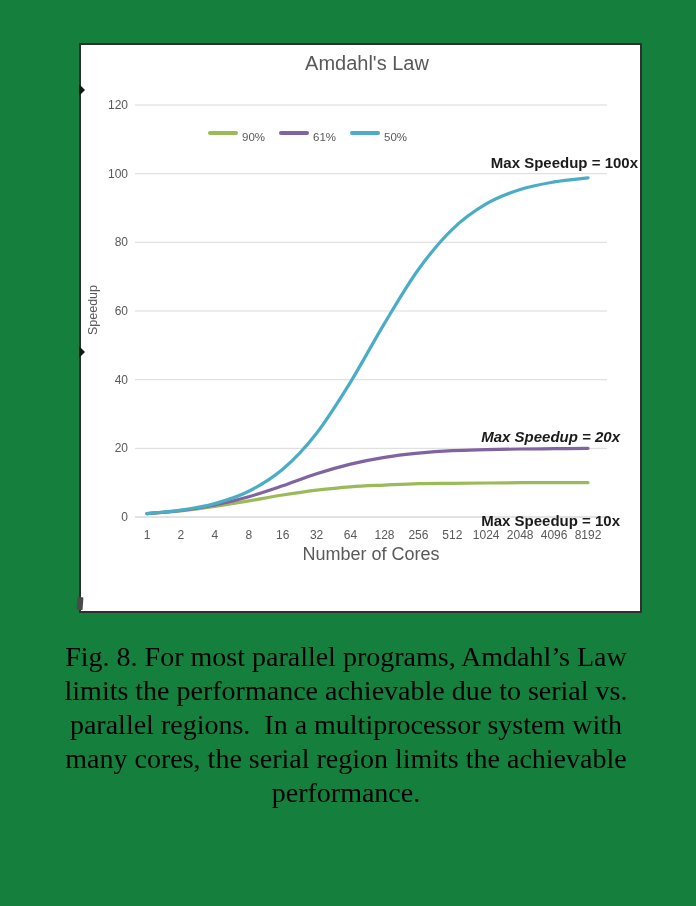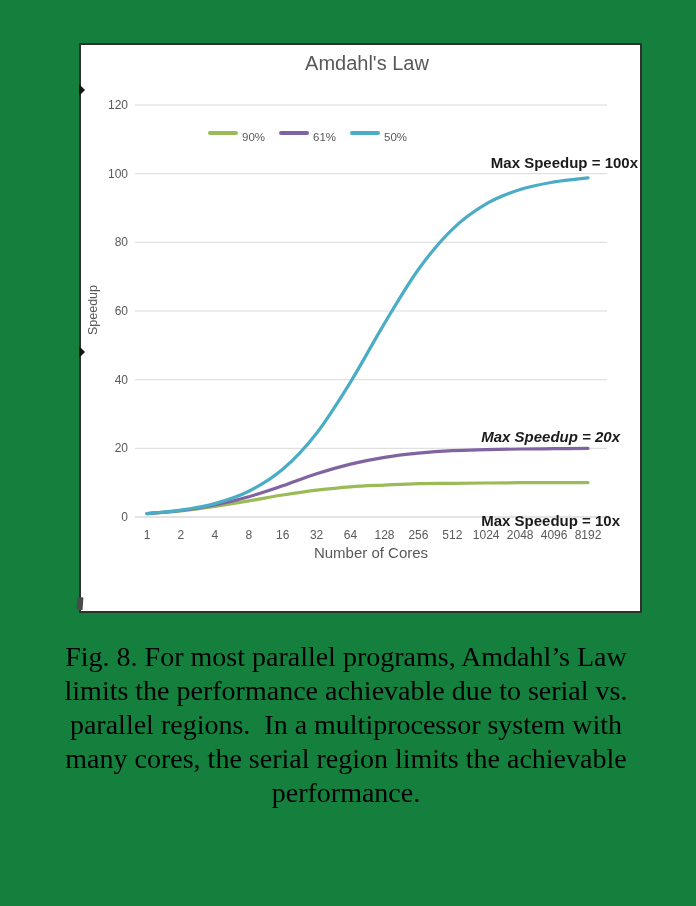--- a/index.html
+++ b/index.html
@@ -11,21 +11,21 @@
         font-size:20px;color:#595959;}
   .legend{position:absolute;left:127px;top:86px;display:flex;align-items:center;gap:14px;}
   .legend-item{display:flex;align-items:flex-start;gap:4px;}
   .swatch{display:inline-block;width:30px;height:3.5px;border-radius:2px;}
   .legend-label{font-size:11.5px;color:#595959;}
   .plot{position:absolute;left:0;top:0;}
   .plot text.tick{font-family:"Liberation Sans","DejaVu Sans",sans-serif;font-size:12px;fill:#595959;}
   .y-axis-title{position:absolute;left:12px;top:265px;transform:translate(-50%,-50%) rotate(-90deg);
         font-size:12.5px;color:#595959;white-space:nowrap;}
   .x-axis-title{position:absolute;left:54px;top:499px;width:472px;text-align:center;
-        font-size:15px;color:#595959;}
+        font-size:18px;color:#595959;}
   .annotation{position:absolute;font-size:15px;font-weight:700;color:#1b1b1b;
         line-height:20px;white-space:nowrap;}
   .edge-arrow{position:absolute;left:-2px;width:0;height:0;
         border-top:6px solid transparent;border-bottom:6px solid transparent;
         border-left:6px solid #161616;}
   .corner-blob{position:absolute;left:-4px;top:552px;width:6px;height:13px;background:#4a4a4a;
         transform:rotate(4deg);border-radius:1px;}
   .caption{position:absolute;left:0;top:640px;width:692px;text-align:center;
         font-family:"Liberation Serif","DejaVu Serif",serif;font-size:28px;line-height:34px;
         color:#000000;white-space:pre-wrap;}

